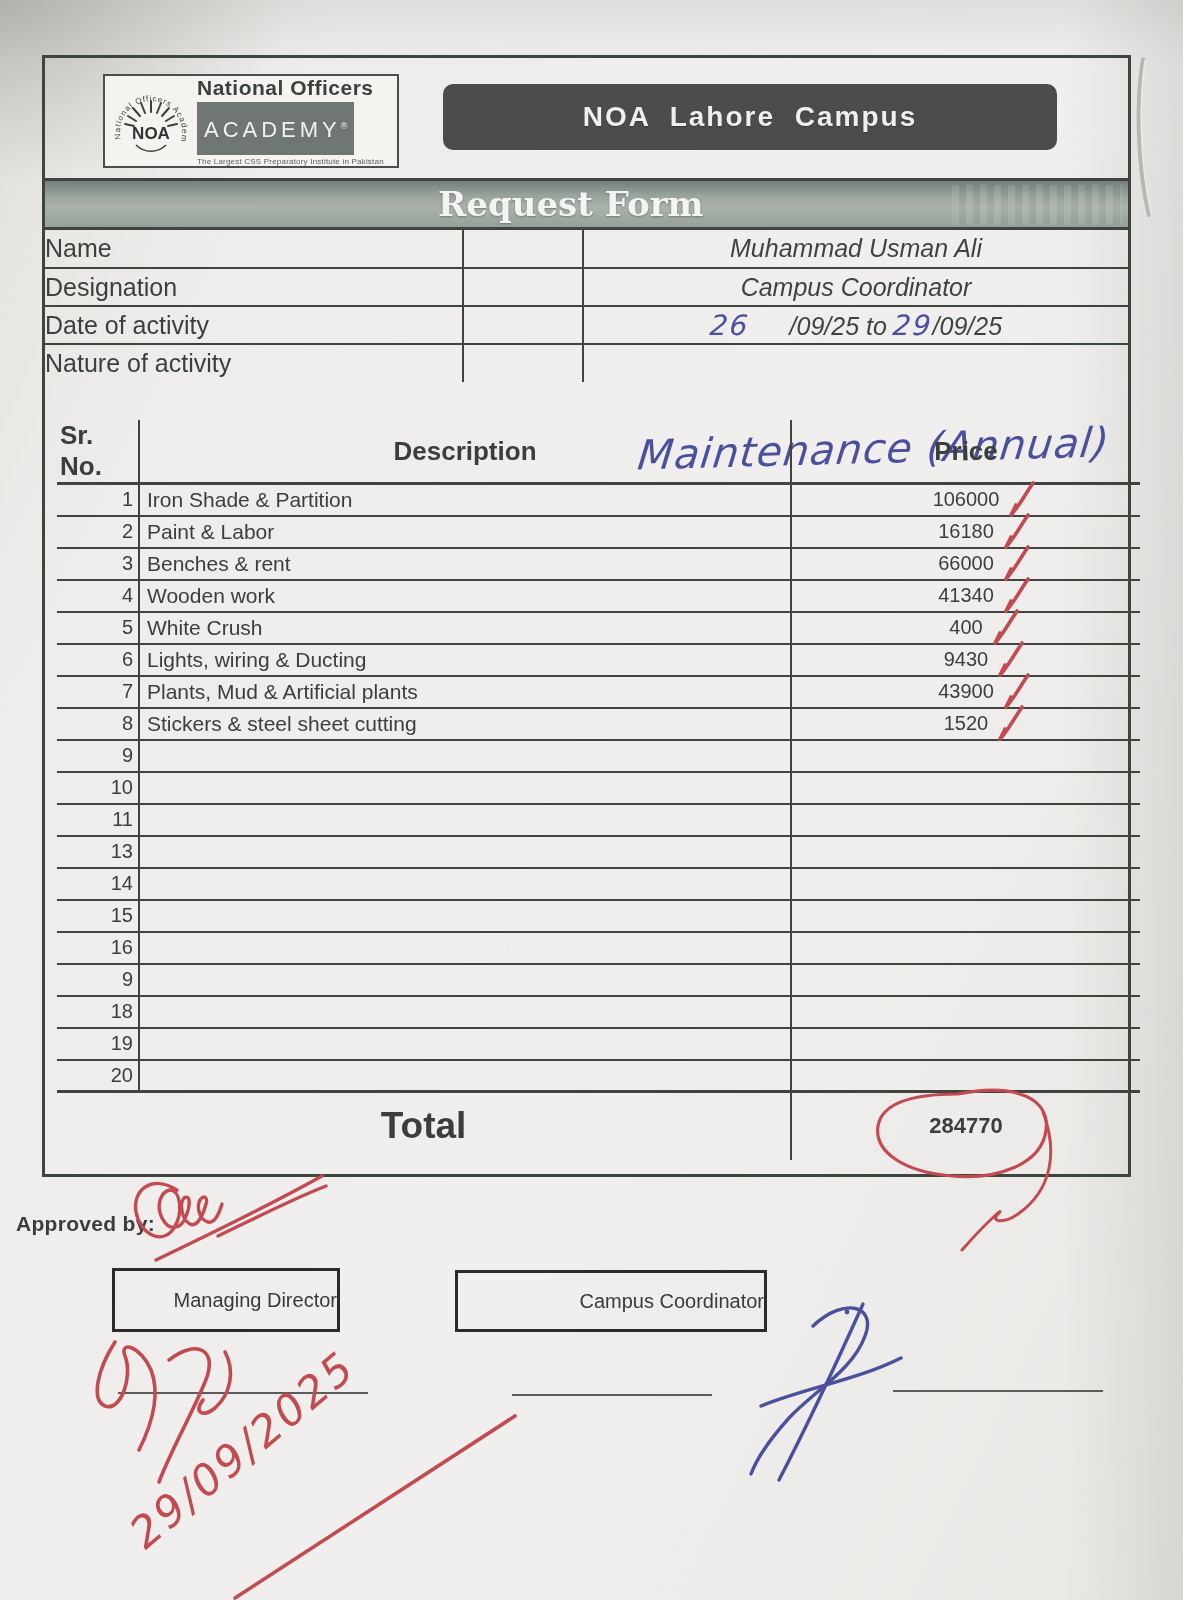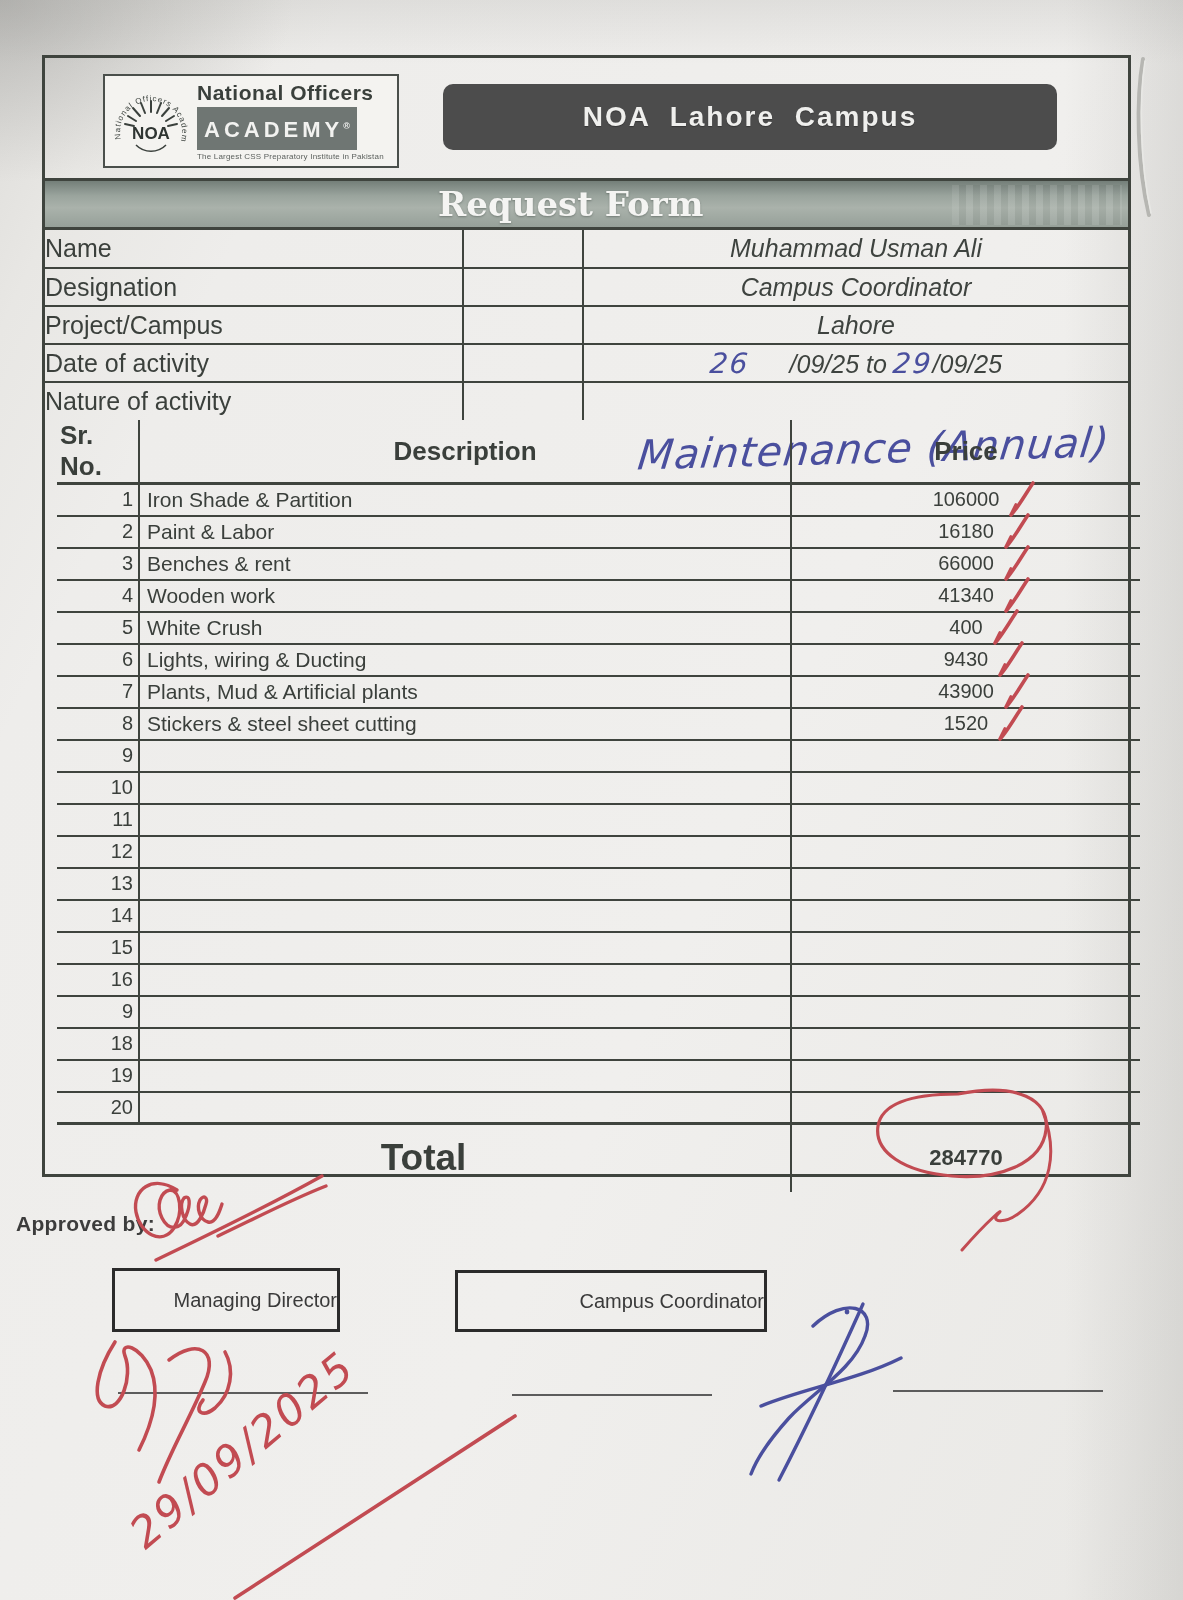--- a/index.html
+++ b/index.html
@@ -31,22 +31,22 @@
   .header-row{position:absolute;left:0;top:0;width:100%;height:120px;}
   .logo-box{
     position:absolute;left:58px;top:16px;width:296px;height:94px;
     background:#f4f3f0;border:2px solid #4a4f4b;
     display:flex;align-items:center;gap:6px;padding:4px 6px;
   }
   .roundel{flex:0 0 80px;height:84px;}
   .org-text{display:flex;flex-direction:column;align-items:flex-start;gap:2px;}
   .org-line1{font-size:21px;font-weight:bold;color:#3a403c;letter-spacing:.5px;}
   .org-line2{
-    background:#6f7673;color:#f2f2f0;font-weight:bold;font-size:22px;
-    letter-spacing:4px;padding:1px 7px;position:relative;line-height:36px;
+    background:#6f7673;color:#f2f2f0;font-weight:normal;font-size:22px;
+    letter-spacing:4px;padding:11px 7px;position:relative;line-height:26px;
   }
   .org-reg{font-size:9px;vertical-align:super;letter-spacing:0;}
   .org-tagline{font-size:8px;color:#5a5f5c;letter-spacing:.2px;}
   .campus-banner{
     position:absolute;left:398px;top:26px;width:614px;height:66px;
     background:#4c4c4c;border-radius:10px;
     color:#efefed;font-weight:bold;font-size:28px;letter-spacing:2px;word-spacing:10px;
     display:flex;align-items:center;justify-content:center;
     text-shadow:0 1px 1px rgba(0,0,0,.3);
   }
@@ -185,25 +185,20 @@
         <td class="flabel">Name</td>
         <td></td>
         <td class="fvalue">Muhammad Usman Ali</td>
       </tr>
       <tr>
         <td class="flabel">Designation</td>
         <td></td>
         <td class="fvalue">Campus Coordinator</td>
       </tr>
       <tr>
-        <td class="flabel">Project/Campus</td>
-        <td></td>
-        <td class="fvalue">Lahore</td>
-      </tr>
-      <tr>
         <td class="flabel">Date of activity</td>
         <td></td>
         <td class="fvalue">
           <span class="hand-inline">26</span><span class="mid-sep">/09/25 to</span><span class="hand-inline">29</span><span>/09/25</span>
         </td>
       </tr>
       <tr>
         <td class="flabel">Nature of activity</td>
         <td></td>
         <td class="fvalue"></td>
@@ -291,25 +286,20 @@
             <td class="sr">10</td>
             <td class="desc"></td>
             <td class="price"><span></span></td>
           </tr>
           <tr>
             <td class="sr">11</td>
             <td class="desc"></td>
             <td class="price"><span></span></td>
           </tr>
           <tr>
-            <td class="sr">12</td>
-            <td class="desc"></td>
-            <td class="price"><span></span></td>
-          </tr>
-          <tr>
             <td class="sr">13</td>
             <td class="desc"></td>
             <td class="price"><span></span></td>
           </tr>
           <tr>
             <td class="sr">14</td>
             <td class="desc"></td>
             <td class="price"><span></span></td>
           </tr>
           <tr>

